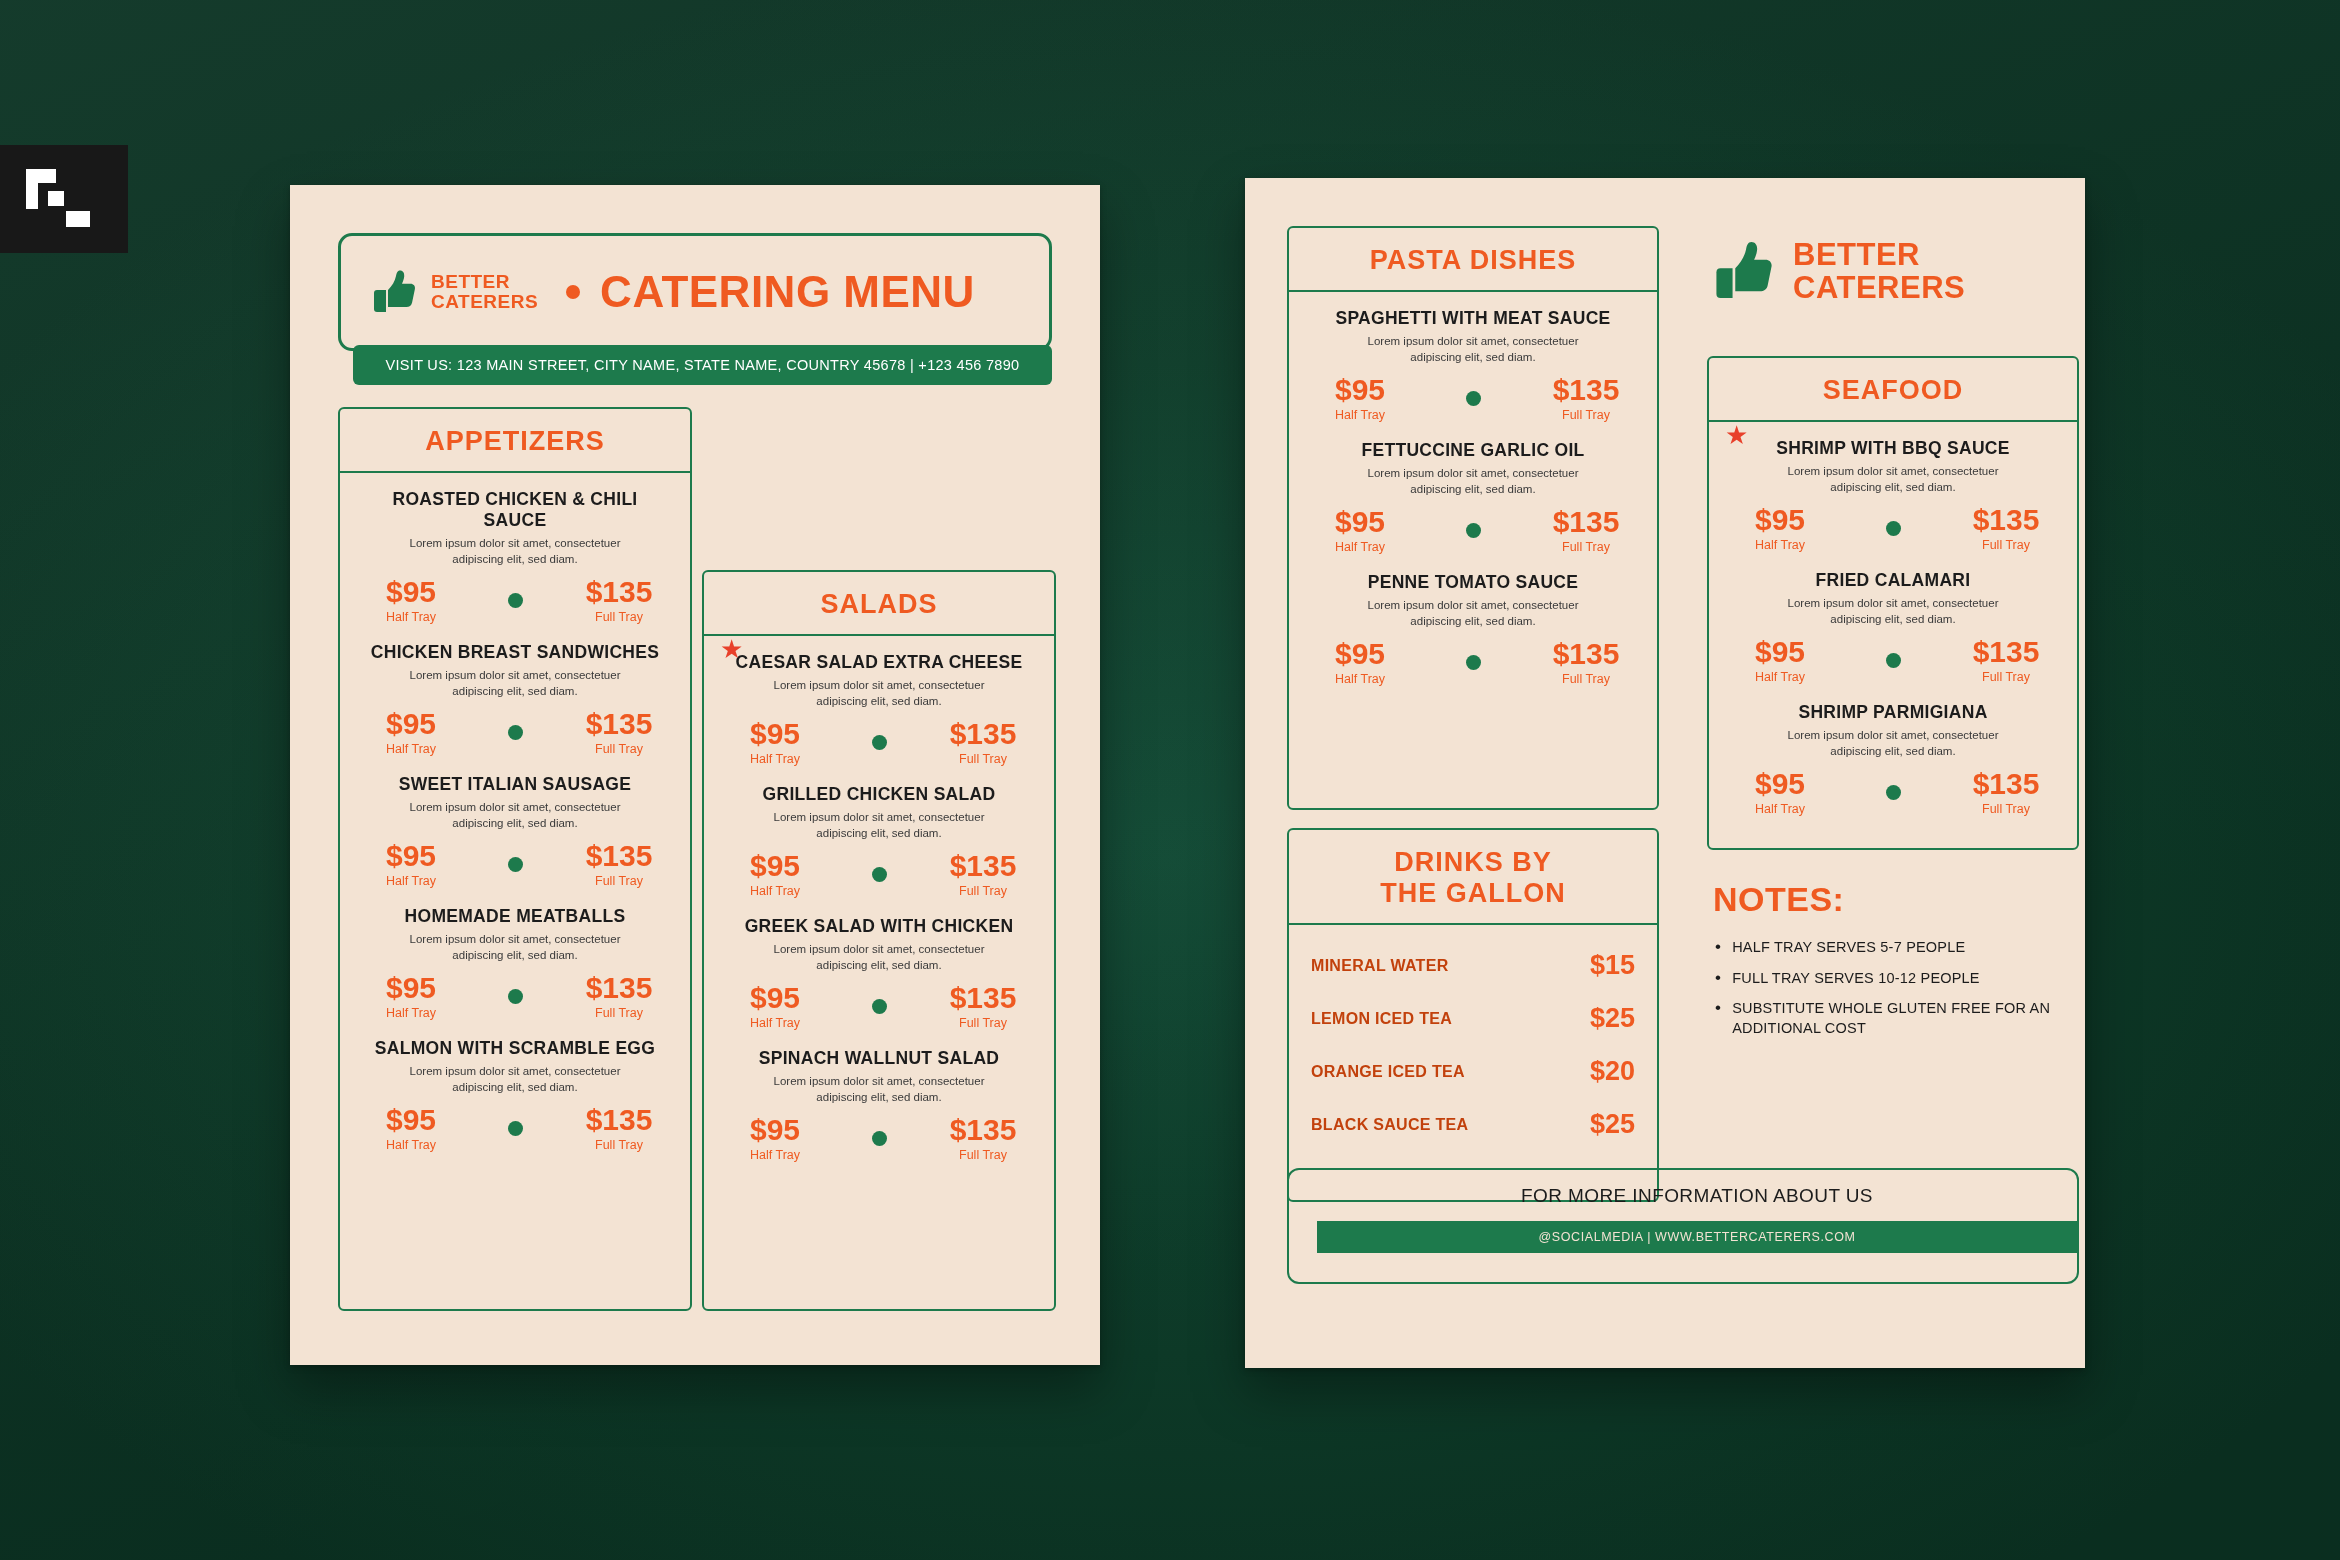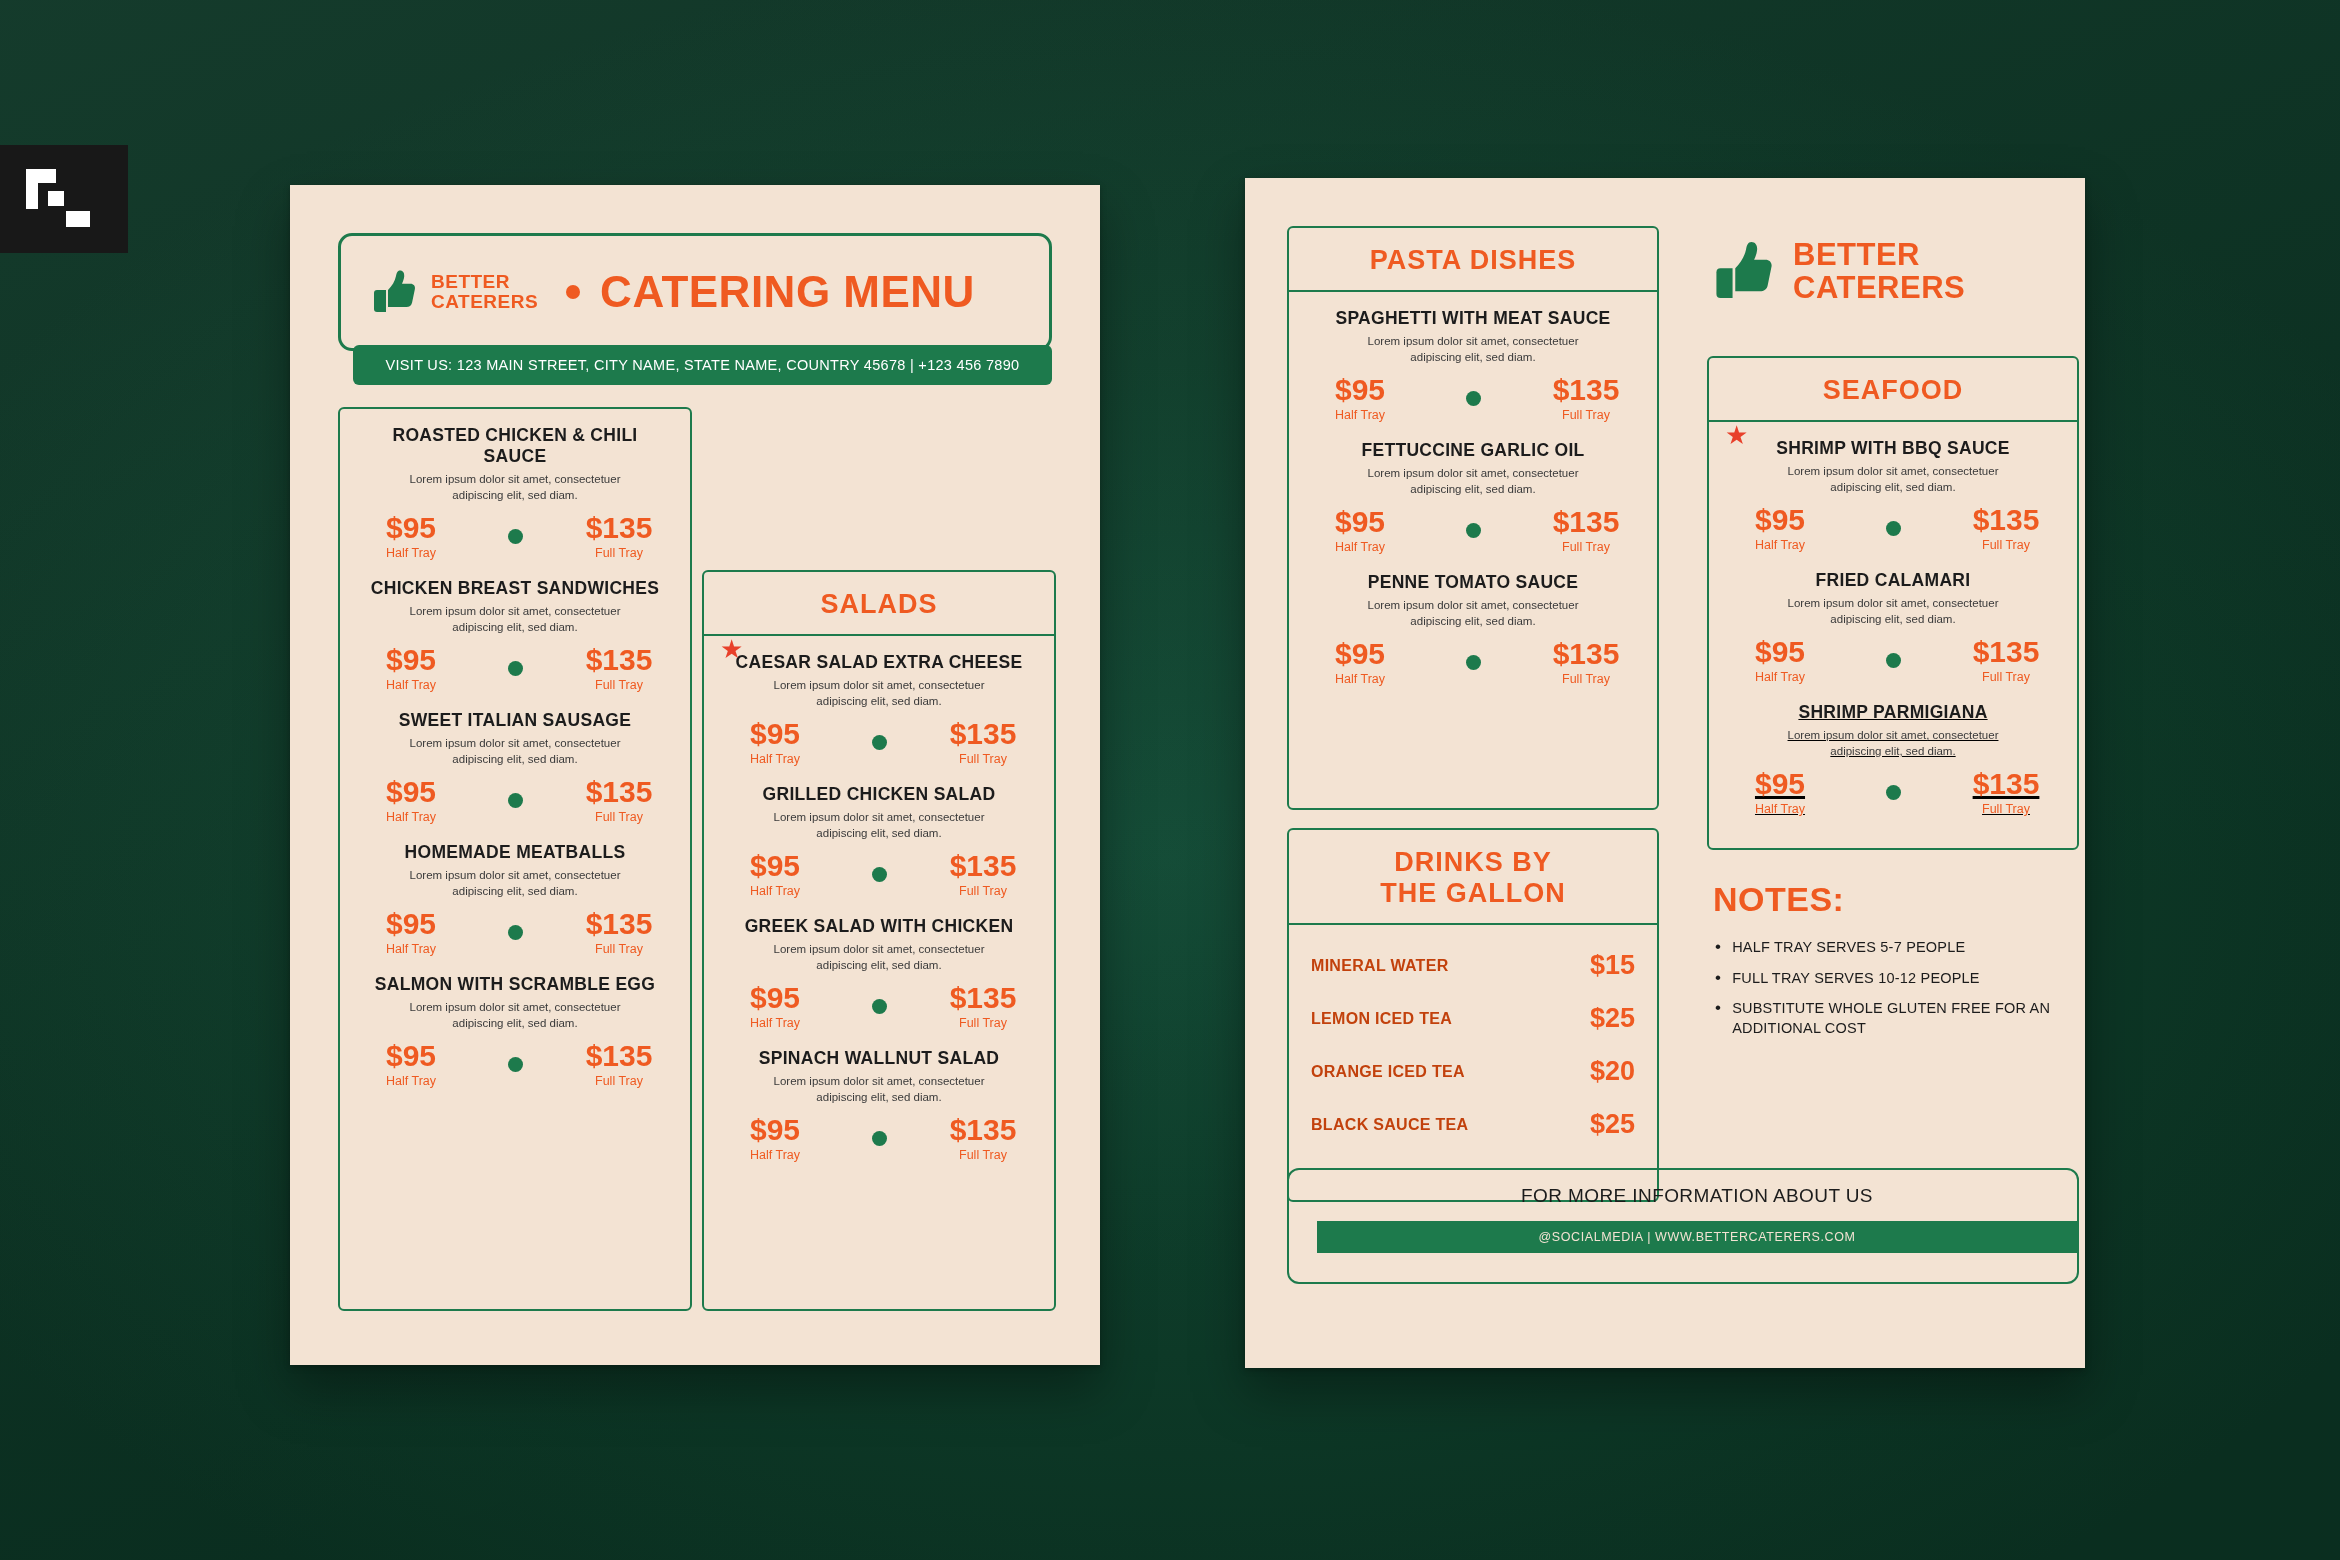--- a/index.html
+++ b/index.html
@@ -158,20 +158,21 @@
         <span>BETTER</span><br><span>CATERERS</span>
       </span>
     </div>
     <div class="dot-sep"></div>
     <div class="menu-title">CATERING MENU</div>
   </div>
 
   <div class="addr-bar">VISIT US: 123 MAIN STREET, CITY NAME, STATE NAME, COUNTRY 45678 | +123 456 7890</div>
 
   <div class="col-box" id="appetizers-box" style="left:48px;top:222px;width:350px;height:900px;">
+    <div class="sec-title">APPETIZERS</div>
     <div class="items" id="appetizer-items">
         <div class="item" style="position: relative;">
           <div class="item-name">ROASTED CHICKEN &amp; CHILI SAUCE</div>
           <div class="item-desc">Lorem ipsum dolor sit amet, consectetuer adipiscing elit, sed diam.</div>
           <div class="price-row">
             <div class="price-col">
               <div class="price">$95</div>
               <div class="price-lab">Half Tray</div>
             </div>
             <div class="mid-dot"></div>
@@ -405,21 +406,21 @@
               <div class="price">$95</div>
               <div class="price-lab">Half Tray</div>
             </div>
             <div class="mid-dot"></div>
             <div class="price-col">
               <div class="price">$135</div>
               <div class="price-lab">Full Tray</div>
             </div>
           </div>
         </div>
-        <div class="item" style="position: relative; text-decoration: underline;">
+        <div class="item" style="position: relative;">
           <div class="item-name">SHRIMP PARMIGIANA</div>
           <div class="item-desc">Lorem ipsum dolor sit amet, consectetuer adipiscing elit, sed diam.</div>
           <div class="price-row">
             <div class="price-col">
               <div class="price">$95</div>
               <div class="price-lab">Half Tray</div>
             </div>
             <div class="mid-dot"></div>
             <div class="price-col">
               <div class="price">$135</div>

